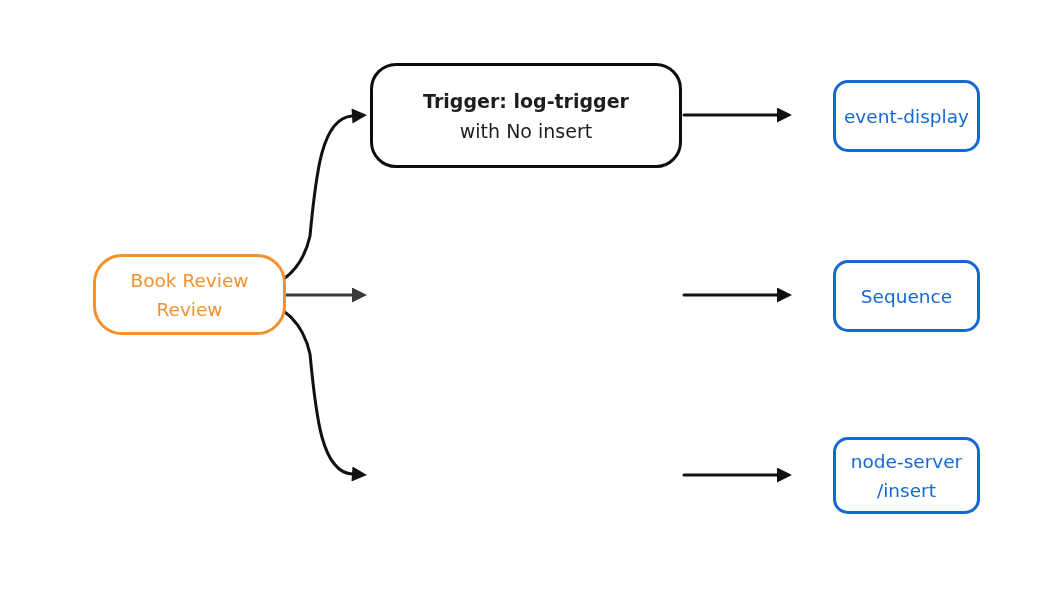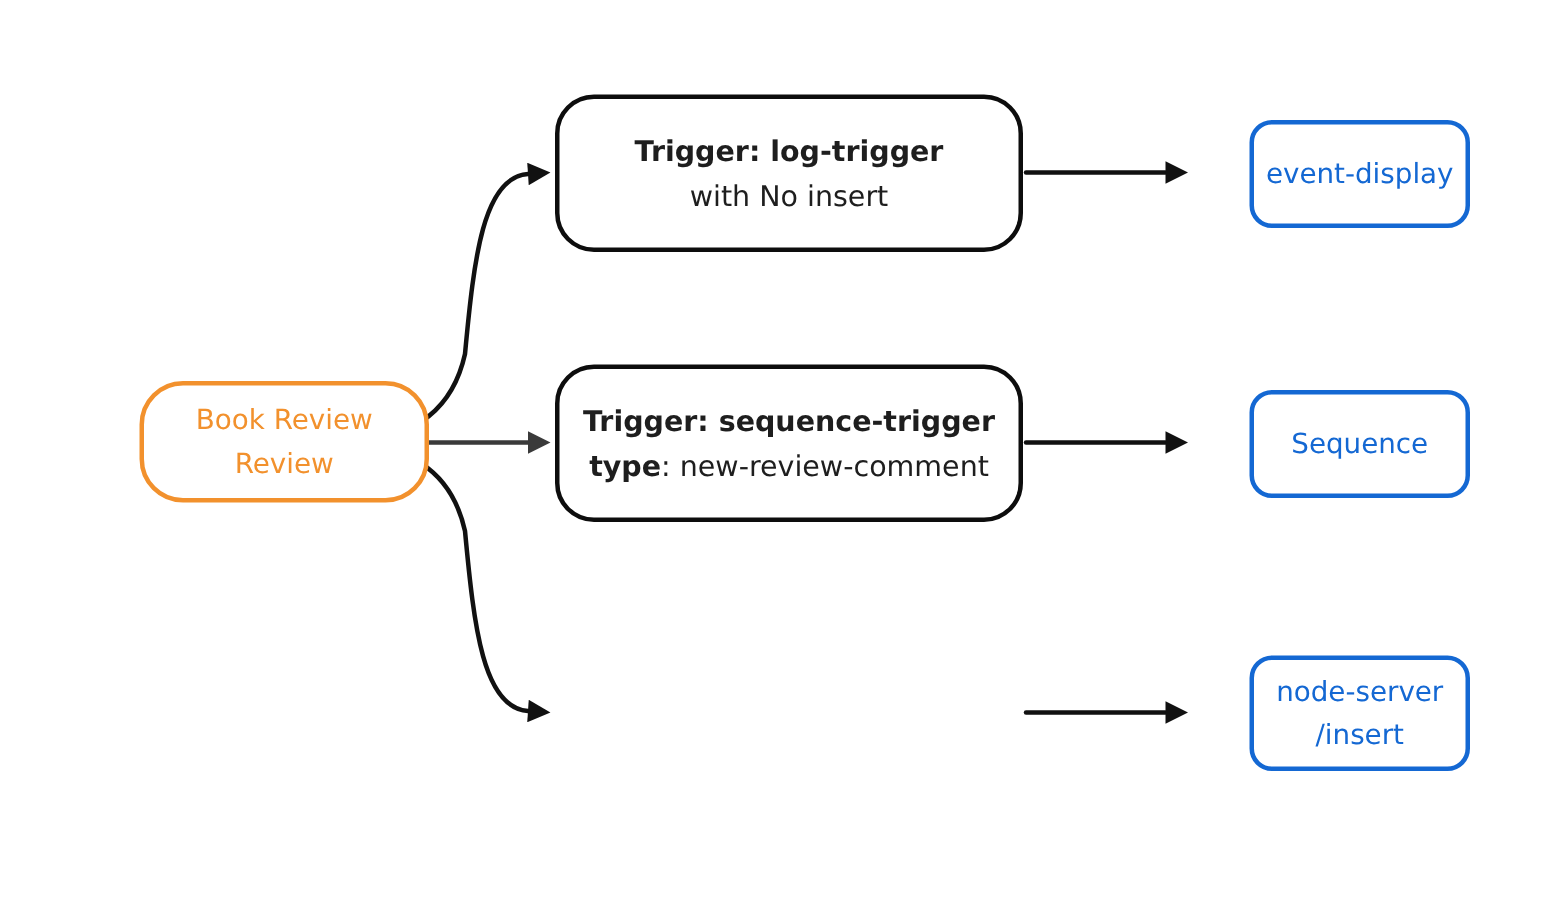--- a/index.html
+++ b/index.html
@@ -73,24 +73,20 @@
   <div class="node broker">
     <div>Book Review</div>
     <div>Review</div>
   </div>
 
   <div class="node trigger t1">
     <div><span class="b">Trigger: log-trigger</span><span></span></div>
     <div><span class="b"></span><span>with No insert</span></div>
   </div>
 
-  <div class="node trigger t2">
-    <div><span class="b">Trigger: sequence-trigger</span><span></span></div>
-    <div><span class="b">type</span><span>: new-review-comment</span></div>
-  </div>
 
 
   <div class="node sink s1">
     <div>event-display</div>
   </div>
 
   <div class="node sink s2">
     <div>Sequence</div>
   </div>
 

